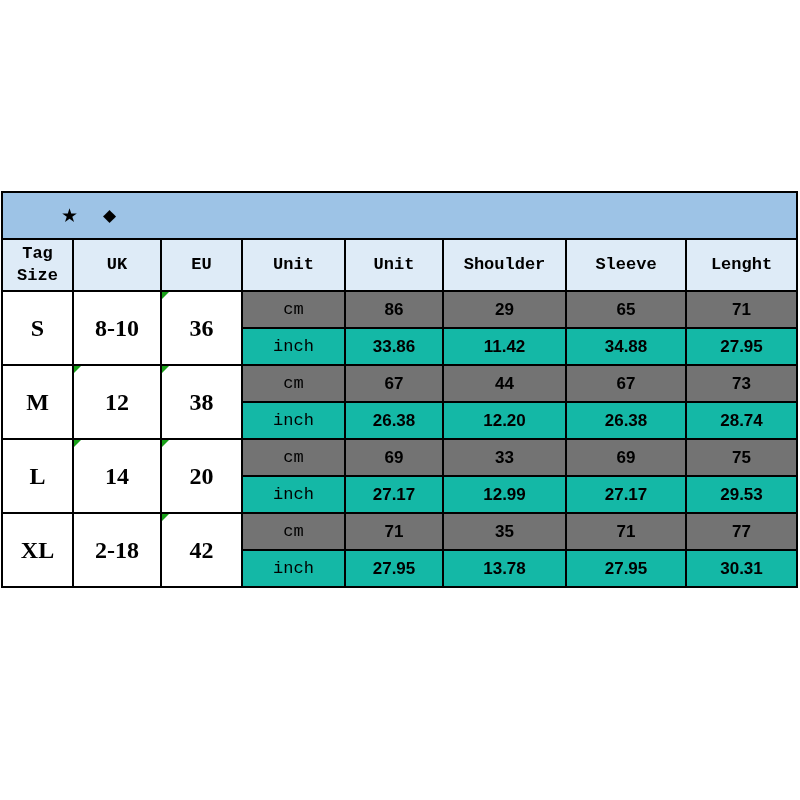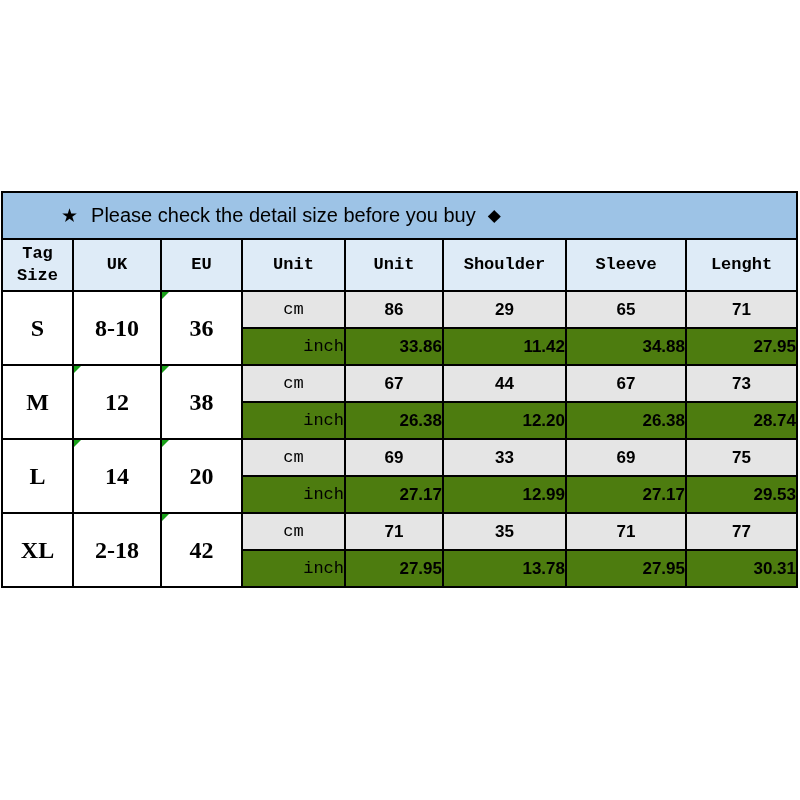--- a/index.html
+++ b/index.html
@@ -18,43 +18,42 @@
   table.size-table{border-collapse:collapse;width:100%;table-layout:fixed;}
   .size-table th,.size-table td{
     box-sizing:border-box;border:2px solid #000;text-align:center;
     vertical-align:middle;padding:0;position:relative;color:#000;
   }
   .size-table th{
     height:52px;background:#deebf7;
     font-family:"Liberation Mono",monospace;font-weight:700;font-size:17px;line-height:1.3;
   }
   .size-table td{height:37px;}
-  tr.cm-row td{background:#e5e5e5;}
-  tr.inch-row td{background:#4d7c0f;text-align:right;}
+  tr.cm-row td{background:#737373;}
+  tr.inch-row td{background:#14b8a6;}
   td.big{
     background:#ffffff !important;
     font-family:"Liberation Serif",serif;font-size:24px;font-weight:600;
   }
   td.unit{font-family:"Liberation Mono",monospace;font-size:17px;}
   td.val{font-family:"Liberation Sans",sans-serif;font-size:17px;font-weight:600;}
 
   .flag{
     position:absolute;top:0;left:0;width:0;height:0;
     border-top:7px solid #18a018;border-right:7px solid transparent;
   }
 </style>
 </head>
 <body>
 
 <div class="stage">
   <div class="chart">
 
     <div class="banner">
       <span class="star">★</span>
-      <span>Please check the detail size before you buy</span>
       <span class="diamond">◆</span>
     </div>
 
     <table class="size-table">
       <colgroup>
         <col style="width:71px">
           <col style="width:88px">
           <col style="width:81px">
           <col style="width:103px">
         <col style="width:98px">

